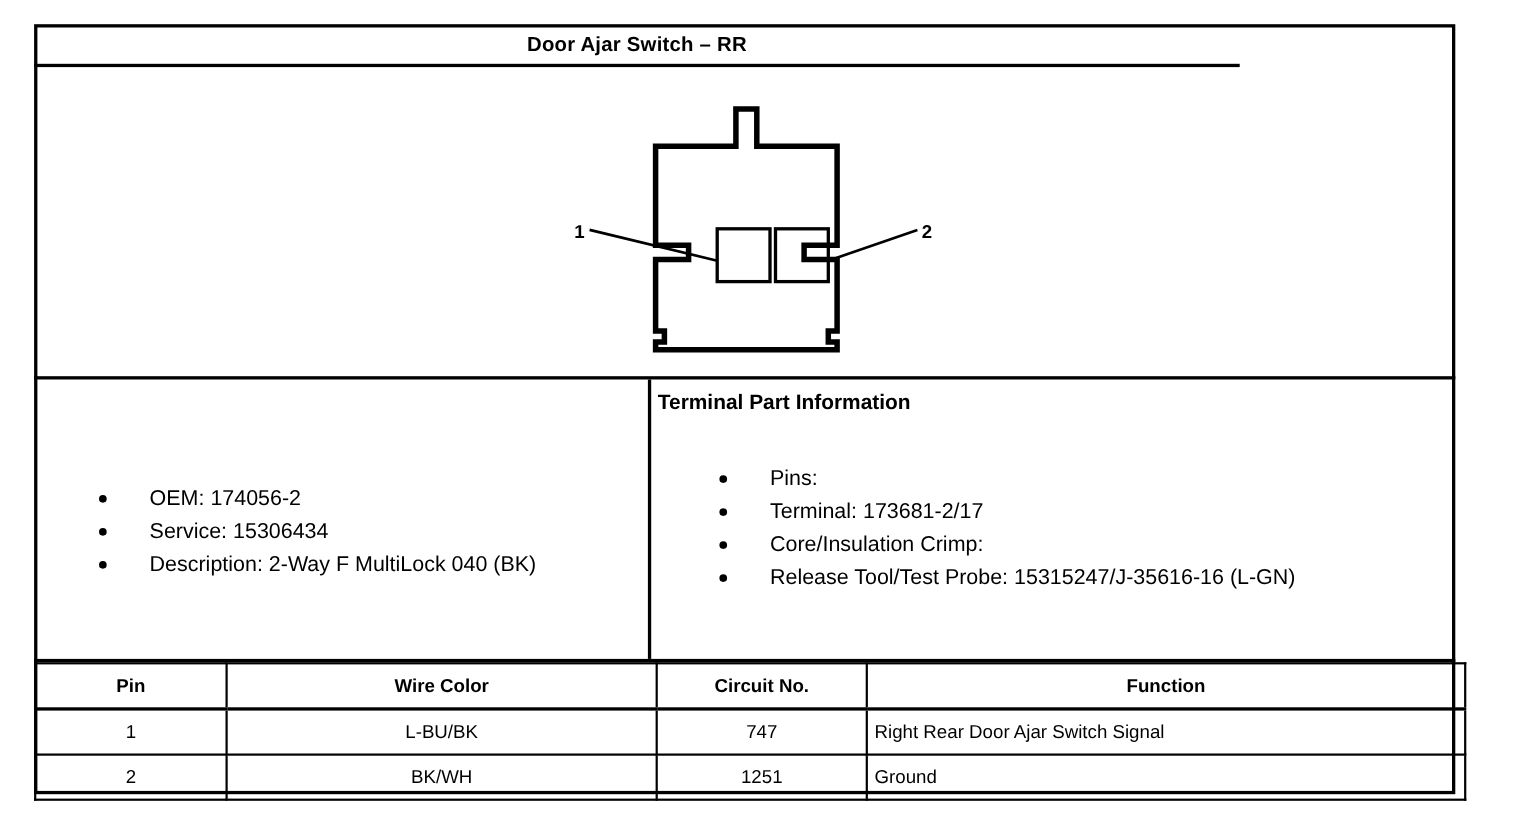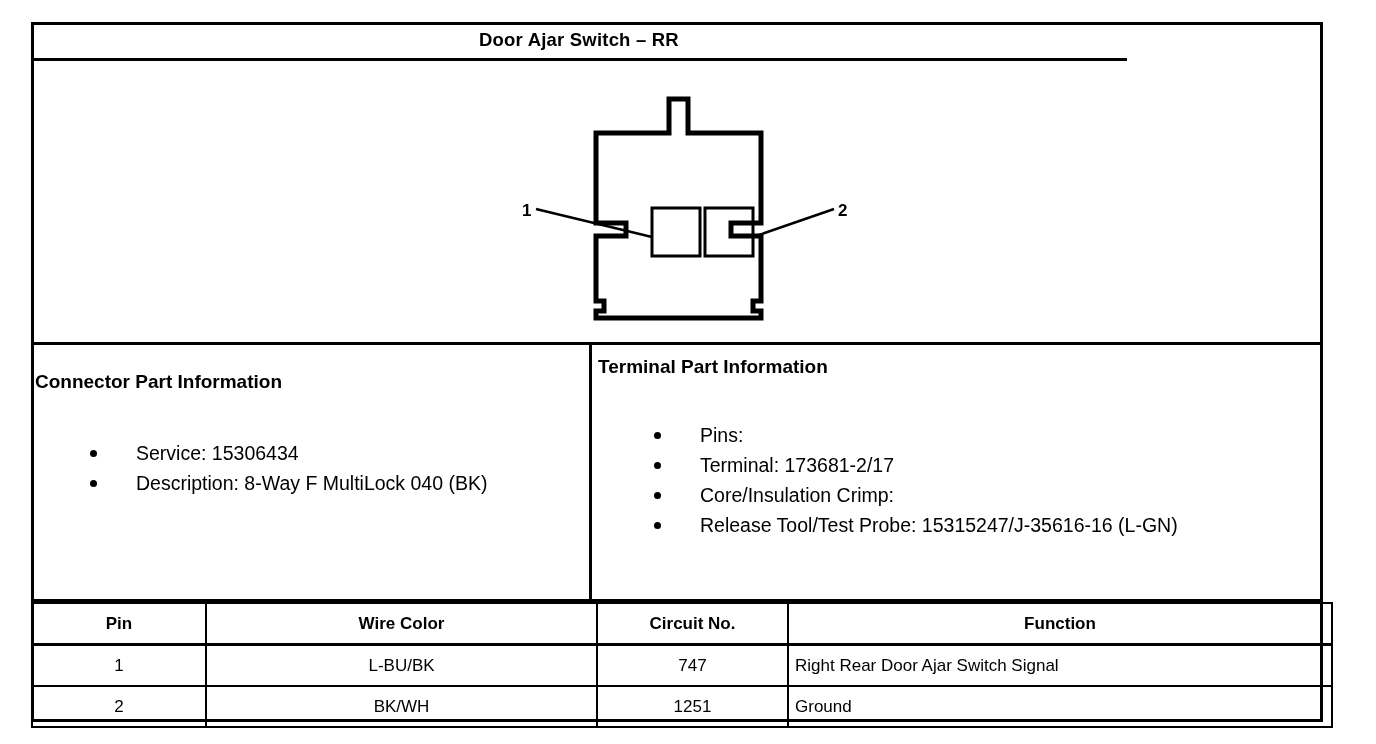--- a/index.html
+++ b/index.html
@@ -206,24 +206,24 @@
       <text x="36" y="125" font-family="Liberation Sans, sans-serif" font-size="17" font-weight="bold" fill="#000">1</text>
 
       <line x1="267" y1="146" x2="348" y2="118" stroke="#000" stroke-width="2.4"></line>
       <text x="352" y="125" font-family="Liberation Sans, sans-serif" font-size="17" font-weight="bold" fill="#000">2</text>
     </svg>
   </div>
 
   <div class="info-row">
 
     <div class="panel-left">
-      <div class="panel-heading">Connector Part Information</div>
       <ul class="bullets">
+        <li>OEM: 174056-2</li>
         <li>Service: 15306434</li>
-        <li>Description: 8-Way F MultiLock 040 (BK)</li>
+        <li>Description: 2-Way F MultiLock 040 (BK)</li>
       </ul>
     </div>
 
     <div class="panel-right">
       <div class="panel-heading">Terminal Part Information</div>
       <ul class="bullets">
         <li>Pins:</li>
         <li>Terminal: 173681-2/17</li>
         <li>Core/Insulation Crimp:</li>
         <li>Release Tool/Test Probe: 15315247/J-35616-16 (L-GN)</li>

